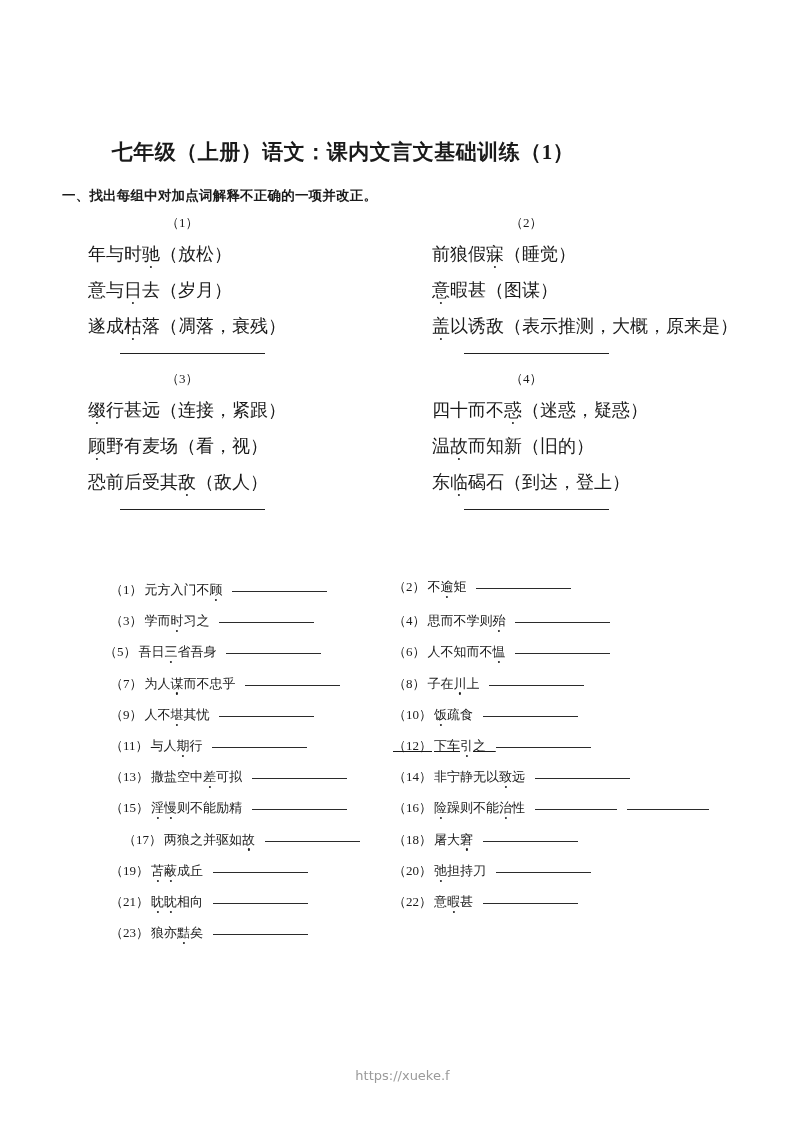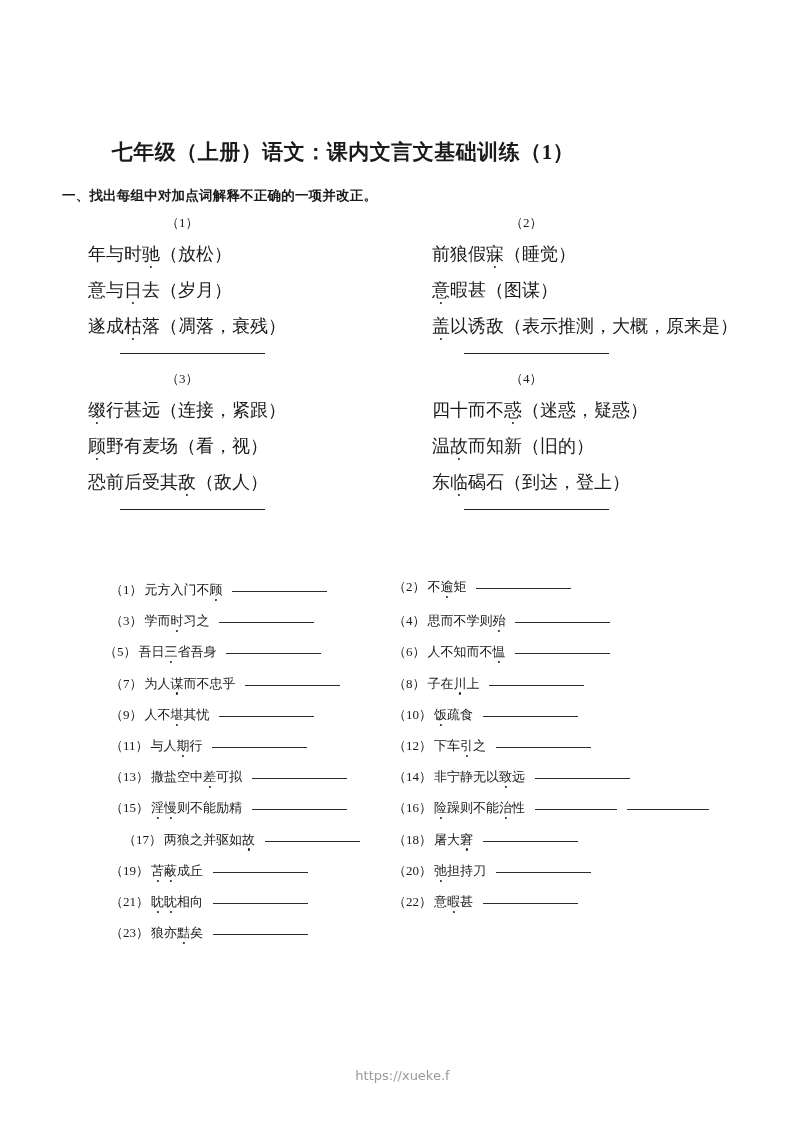--- a/index.html
+++ b/index.html
@@ -179,21 +179,21 @@
       <div class="q-item" style="left: 393px; top: 580px;"><span class="q-num">（2）</span><span class="q-text"><span>不</span><span class="dot">逾</span><span>矩</span></span><span>&nbsp;&nbsp;&nbsp;</span><span class="q-blank w-med"></span></div>
       <div class="q-item" style="left: 110px; top: 614.2px;"><span class="q-num">（3）</span><span class="q-text"><span>学而</span><span class="dot">时</span><span>习之</span></span><span>&nbsp;&nbsp;&nbsp;</span><span class="q-blank w-med"></span></div>
       <div class="q-item" style="left: 393px; top: 614.2px;"><span class="q-num">（4）</span><span class="q-text"><span>思而不学则</span><span class="dot">殆</span></span><span>&nbsp;&nbsp;&nbsp;</span><span class="q-blank w-med"></span></div>
       <div class="q-item" style="left: 104px; top: 645.4px;"><span class="q-num">（5）</span><span class="q-text"><span>吾日</span><span class="dot">三</span><span>省吾身</span></span><span>&nbsp;&nbsp;&nbsp;</span><span class="q-blank w-med"></span></div>
       <div class="q-item" style="left: 393px; top: 645.4px;"><span class="q-num">（6）</span><span class="q-text"><span>人不知而不</span><span class="dot">愠</span></span><span>&nbsp;&nbsp;&nbsp;</span><span class="q-blank w-med"></span></div>
       <div class="q-item" style="left: 110px; top: 676.6px;"><span class="q-num">（7）</span><span class="q-text"><span>为人</span><span class="dot">谋</span><span>而不忠乎</span></span><span>&nbsp;&nbsp;&nbsp;</span><span class="q-blank w-med"></span></div>
       <div class="q-item" style="left: 393px; top: 676.6px;"><span class="q-num">（8）</span><span class="q-text"><span>子在</span><span class="dot">川</span><span>上</span></span><span>&nbsp;&nbsp;&nbsp;</span><span class="q-blank w-med"></span></div>
       <div class="q-item" style="left: 110px; top: 707.8px;"><span class="q-num">（9）</span><span class="q-text"><span>人不</span><span class="dot">堪</span><span>其忧</span></span><span>&nbsp;&nbsp;&nbsp;</span><span class="q-blank w-med"></span></div>
       <div class="q-item" style="left: 393px; top: 707.8px;"><span class="q-num">（10）</span><span class="q-text"><span class="dot">饭</span><span>疏食</span></span><span>&nbsp;&nbsp;&nbsp;</span><span class="q-blank w-med"></span></div>
       <div class="q-item" style="left: 110px; top: 739px;"><span class="q-num">（11）</span><span class="q-text"><span>与人</span><span class="dot">期</span><span>行</span></span><span>&nbsp;&nbsp;&nbsp;</span><span class="q-blank w-med"></span></div>
-      <div class="q-item" style="left: 393px; top: 739px;"><span class="q-num">（12）</span><span class="q-text"><span>下车</span><span class="dot">引</span><span>之</span></span><span>&nbsp;&nbsp;&nbsp;</span><span class="q-blank w-med"></span></div>
+      <div class="q-item" style="left: 393px; top: 739px; text-decoration: underline;"><span class="q-num">（12）</span><span class="q-text"><span>下车</span><span class="dot">引</span><span>之</span></span><span>&nbsp;&nbsp;&nbsp;</span><span class="q-blank w-med"></span></div>
       <div class="q-item" style="left: 110px; top: 770.2px;"><span class="q-num">（13）</span><span class="q-text"><span>撒盐空中</span><span class="dot">差</span><span>可拟</span></span><span>&nbsp;&nbsp;&nbsp;</span><span class="q-blank w-med"></span></div>
       <div class="q-item" style="left: 393px; top: 770.2px; font-family: Liberation Serif, serif;"><span class="q-num">（14）</span><span class="q-text"><span>非宁静无以</span><span class="dot">致</span><span>远</span></span><span>&nbsp;&nbsp;&nbsp;</span><span class="q-blank w-med"></span></div>
       <div class="q-item" style="left: 110px; top: 801.4px;"><span class="q-num">（15）</span><span class="q-text"><span class="dot">淫</span><span class="dot">慢</span><span>则不能励精</span></span><span>&nbsp;&nbsp;&nbsp;</span><span class="q-blank w-med"></span></div>
       <div class="q-item" style="left: 393px; top: 801.4px;"><span class="q-num">（16）</span><span class="q-text"><span class="dot">险</span><span>躁则不能</span><span class="dot">治</span><span>性</span></span><span>&nbsp;&nbsp;&nbsp;</span><span class="q-blank w-short"></span><span>&nbsp;&nbsp;&nbsp;</span><span class="q-blank w-short"></span></div>
       <div class="q-item" style="left: 110px; top: 832.6px; margin-left: 13px;"><span class="q-num">（17）</span><span class="q-text"><span>两狼之并驱如</span><span class="dot">故</span></span><span>&nbsp;&nbsp;&nbsp;</span><span class="q-blank w-med"></span></div>
       <div class="q-item" style="left: 393px; top: 832.6px;"><span class="q-num">（18）</span><span class="q-text"><span>屠大</span><span class="dot">窘</span></span><span>&nbsp;&nbsp;&nbsp;</span><span class="q-blank w-med"></span></div>
       <div class="q-item" style="left: 110px; top: 863.8px;"><span class="q-num">（19）</span><span class="q-text"><span class="dot">苫</span><span class="dot">蔽</span><span>成丘</span></span><span>&nbsp;&nbsp;&nbsp;</span><span class="q-blank w-med"></span></div>
       <div class="q-item" style="left: 393px; top: 863.8px;"><span class="q-num">（20）</span><span class="q-text"><span class="dot">弛</span><span>担持刀</span></span><span>&nbsp;&nbsp;&nbsp;</span><span class="q-blank w-med"></span></div>
       <div class="q-item" style="left: 110px; top: 895px;"><span class="q-num">（21）</span><span class="q-text"><span class="dot">眈</span><span class="dot">眈</span><span>相向</span></span><span>&nbsp;&nbsp;&nbsp;</span><span class="q-blank w-med"></span></div>
       <div class="q-item" style="left: 393px; top: 895px;"><span class="q-num">（22）</span><span class="q-text"><span>意</span><span class="dot">暇</span><span>甚</span></span><span>&nbsp;&nbsp;&nbsp;</span><span class="q-blank w-med"></span></div>

